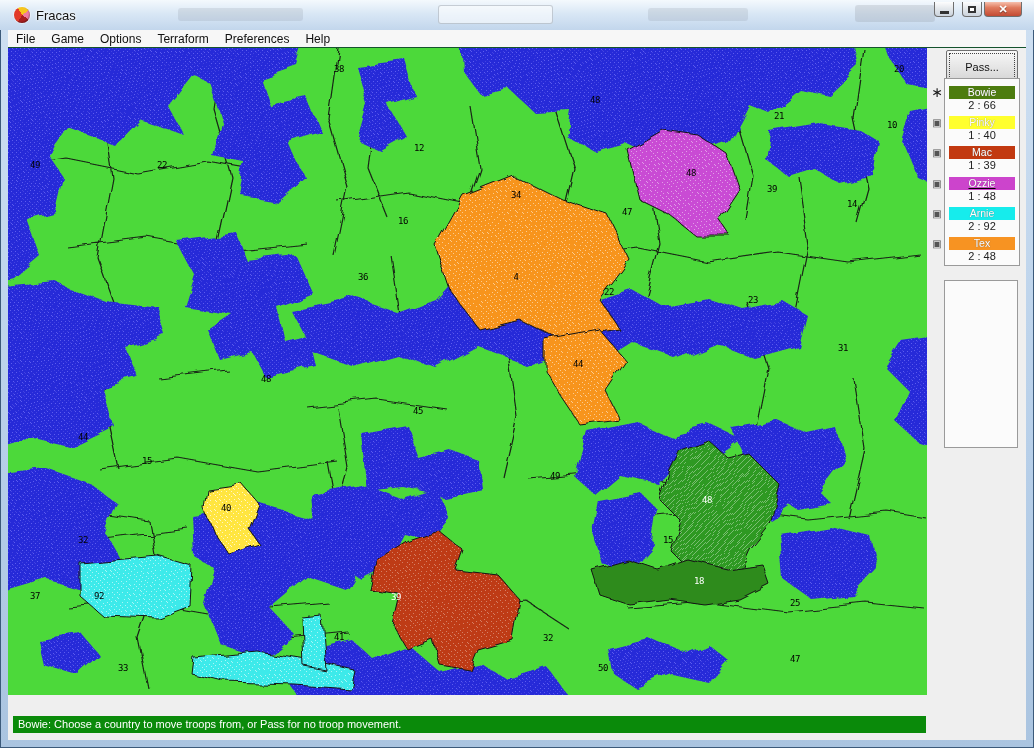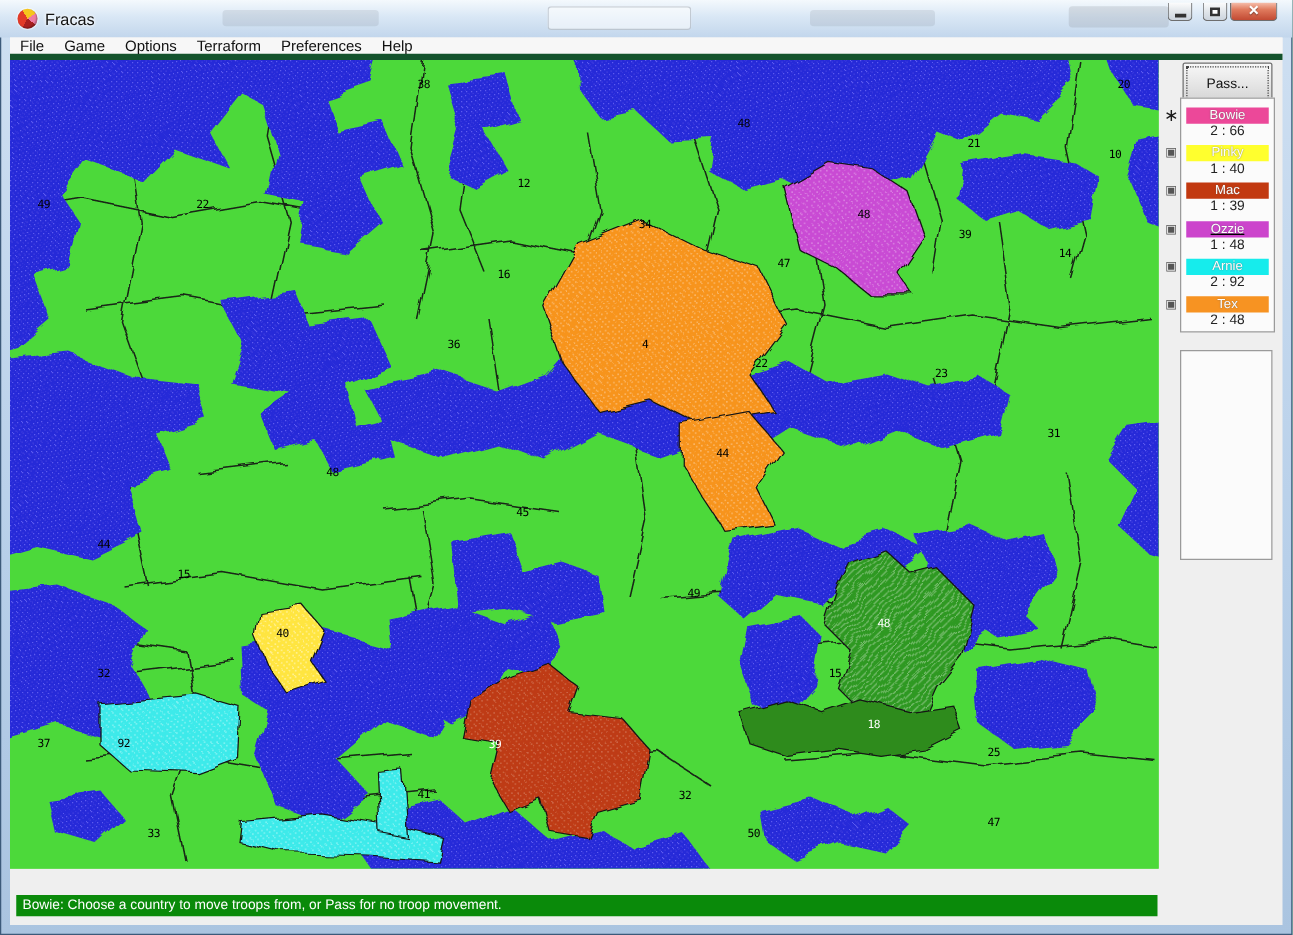--- a/index.html
+++ b/index.html
@@ -26,21 +26,21 @@
     display:flex;align-items:center;justify-content:center;box-sizing:border-box;cursor:default;}
   .btn-min{left:934px;width:20px;}
   .btn-max{left:962px;width:20px;}
   .btn-close{left:984px;width:38px;background:linear-gradient(#f6c0ad,#e07b5e 40%,#c24a33);}
   .glyph-min{width:9px;height:3px;background:#333;margin-top:6px;}
   .glyph-max{width:8px;height:7px;border:2px solid #333;box-sizing:border-box;background:#fff;}
   .glyph-close{color:#fff;font-size:11px;font-weight:bold;text-shadow:0 1px 1px rgba(0,0,0,.45);line-height:1;}
   
   .client{position:absolute;left:8px;top:30px;width:1018px;height:710px;background:#efefef;}
   .menubar{position:absolute;left:8px;top:30px;width:1018px;height:18px;background:#f7f7f7;
-    display:flex;align-items:center;border-bottom:5px solid #14532d;box-sizing:border-box;}
+    display:flex;align-items:center;border-bottom:1px solid #14532d;box-sizing:border-box;}
   .menu-item{padding:0 8px;font-size:12px;color:#111;cursor:default;}
   
   .map{position:absolute;left:8px;top:48px;width:919px;height:647px;background:#4CD93A;overflow:hidden;}
   .map svg{position:absolute;left:0;top:0;}
   .map-labels{position:absolute;left:0;top:0;width:100%;height:100%;pointer-events:none;}
   .tlabel{position:absolute;transform:translate(-50%,-50%);
     font-family:"DejaVu Sans Mono",monospace;font-size:9px;letter-spacing:-0.5px;line-height:1;}
   
   .statusbar{position:absolute;left:13px;top:716px;width:913px;height:17px;background:#0A8A0A;
     color:#fff;font-size:11px;line-height:17px;padding-left:5px;box-sizing:border-box;white-space:nowrap;}
@@ -224,21 +224,21 @@
 <div class="map-labels">
 
 <span class="tlabel" style="left: 27px; top: 117px; color: rgb(0, 0, 0);">49</span>
       <span class="tlabel" style="left: 154px; top: 117px; color: rgb(0, 0, 0);">22</span>
       <span class="tlabel" style="left: 331px; top: 21px; color: rgb(0, 0, 0);">38</span>
       <span class="tlabel" style="left: 587px; top: 52px; color: rgb(0, 0, 0);">48</span>
       <span class="tlabel" style="left: 771px; top: 68px; color: rgb(0, 0, 0);">21</span>
       <span class="tlabel" style="left: 891px; top: 21px; color: rgb(0, 0, 0);">20</span>
       <span class="tlabel" style="left: 884px; top: 77px; color: rgb(0, 0, 0);">10</span>
       <span class="tlabel" style="left: 411px; top: 100px; color: rgb(0, 0, 0);">12</span>
-      <span class="tlabel" style="left: 508px; top: 133px; color: rgb(0, 0, 0);">34</span>
+      <span class="tlabel" style="left: 508px; top: 147px; color: rgb(0, 0, 0);">34</span>
       <span class="tlabel" style="left: 395px; top: 173px; color: rgb(0, 0, 0);">16</span>
       <span class="tlabel" style="left: 619px; top: 164px; color: rgb(0, 0, 0);">47</span>
       <span class="tlabel" style="left: 764px; top: 141px; color: rgb(0, 0, 0);">39</span>
       <span class="tlabel" style="left: 844px; top: 156px; color: rgb(0, 0, 0);">14</span>
       <span class="tlabel" style="left: 683px; top: 125px; color: rgb(0, 0, 0);">48</span>
       <span class="tlabel" style="left: 355px; top: 229px; color: rgb(0, 0, 0);">36</span>
       <span class="tlabel" style="left: 508px; top: 229px; color: rgb(0, 0, 0);">4</span>
       <span class="tlabel" style="left: 601px; top: 244px; color: rgb(0, 0, 0);">22</span>
       <span class="tlabel" style="left: 745px; top: 252px; color: rgb(0, 0, 0);">23</span>
       <span class="tlabel" style="left: 835px; top: 300px; color: rgb(0, 0, 0);">31</span>
@@ -266,21 +266,21 @@
 </div>
 
 <div class="statusbar">Bowie: Choose a country to move troops from, or Pass for no troop movement.</div>
 
 <button class="pass-btn">Pass...</button>
 
 <div class="players-panel">
 
     <div class="player">
       <span class="ptype" style="font-size: 14px; color: rgb(26, 26, 26);">∗</span>
-      <div class="pbar" style="background: #ec4899;">
+      <div class="pbar" style="background: #4d7c0f;">
         <span>Bowie</span>
       </div>
       <div class="pscore">2 : 66</div>
     </div>
 
     <div class="player">
       <span class="ptype" style="font-size: 10px; color: rgb(85, 85, 85);">▣</span>
       <div class="pbar" style="background: rgb(255, 255, 46);">
         <span>Pinky</span>
       </div>

